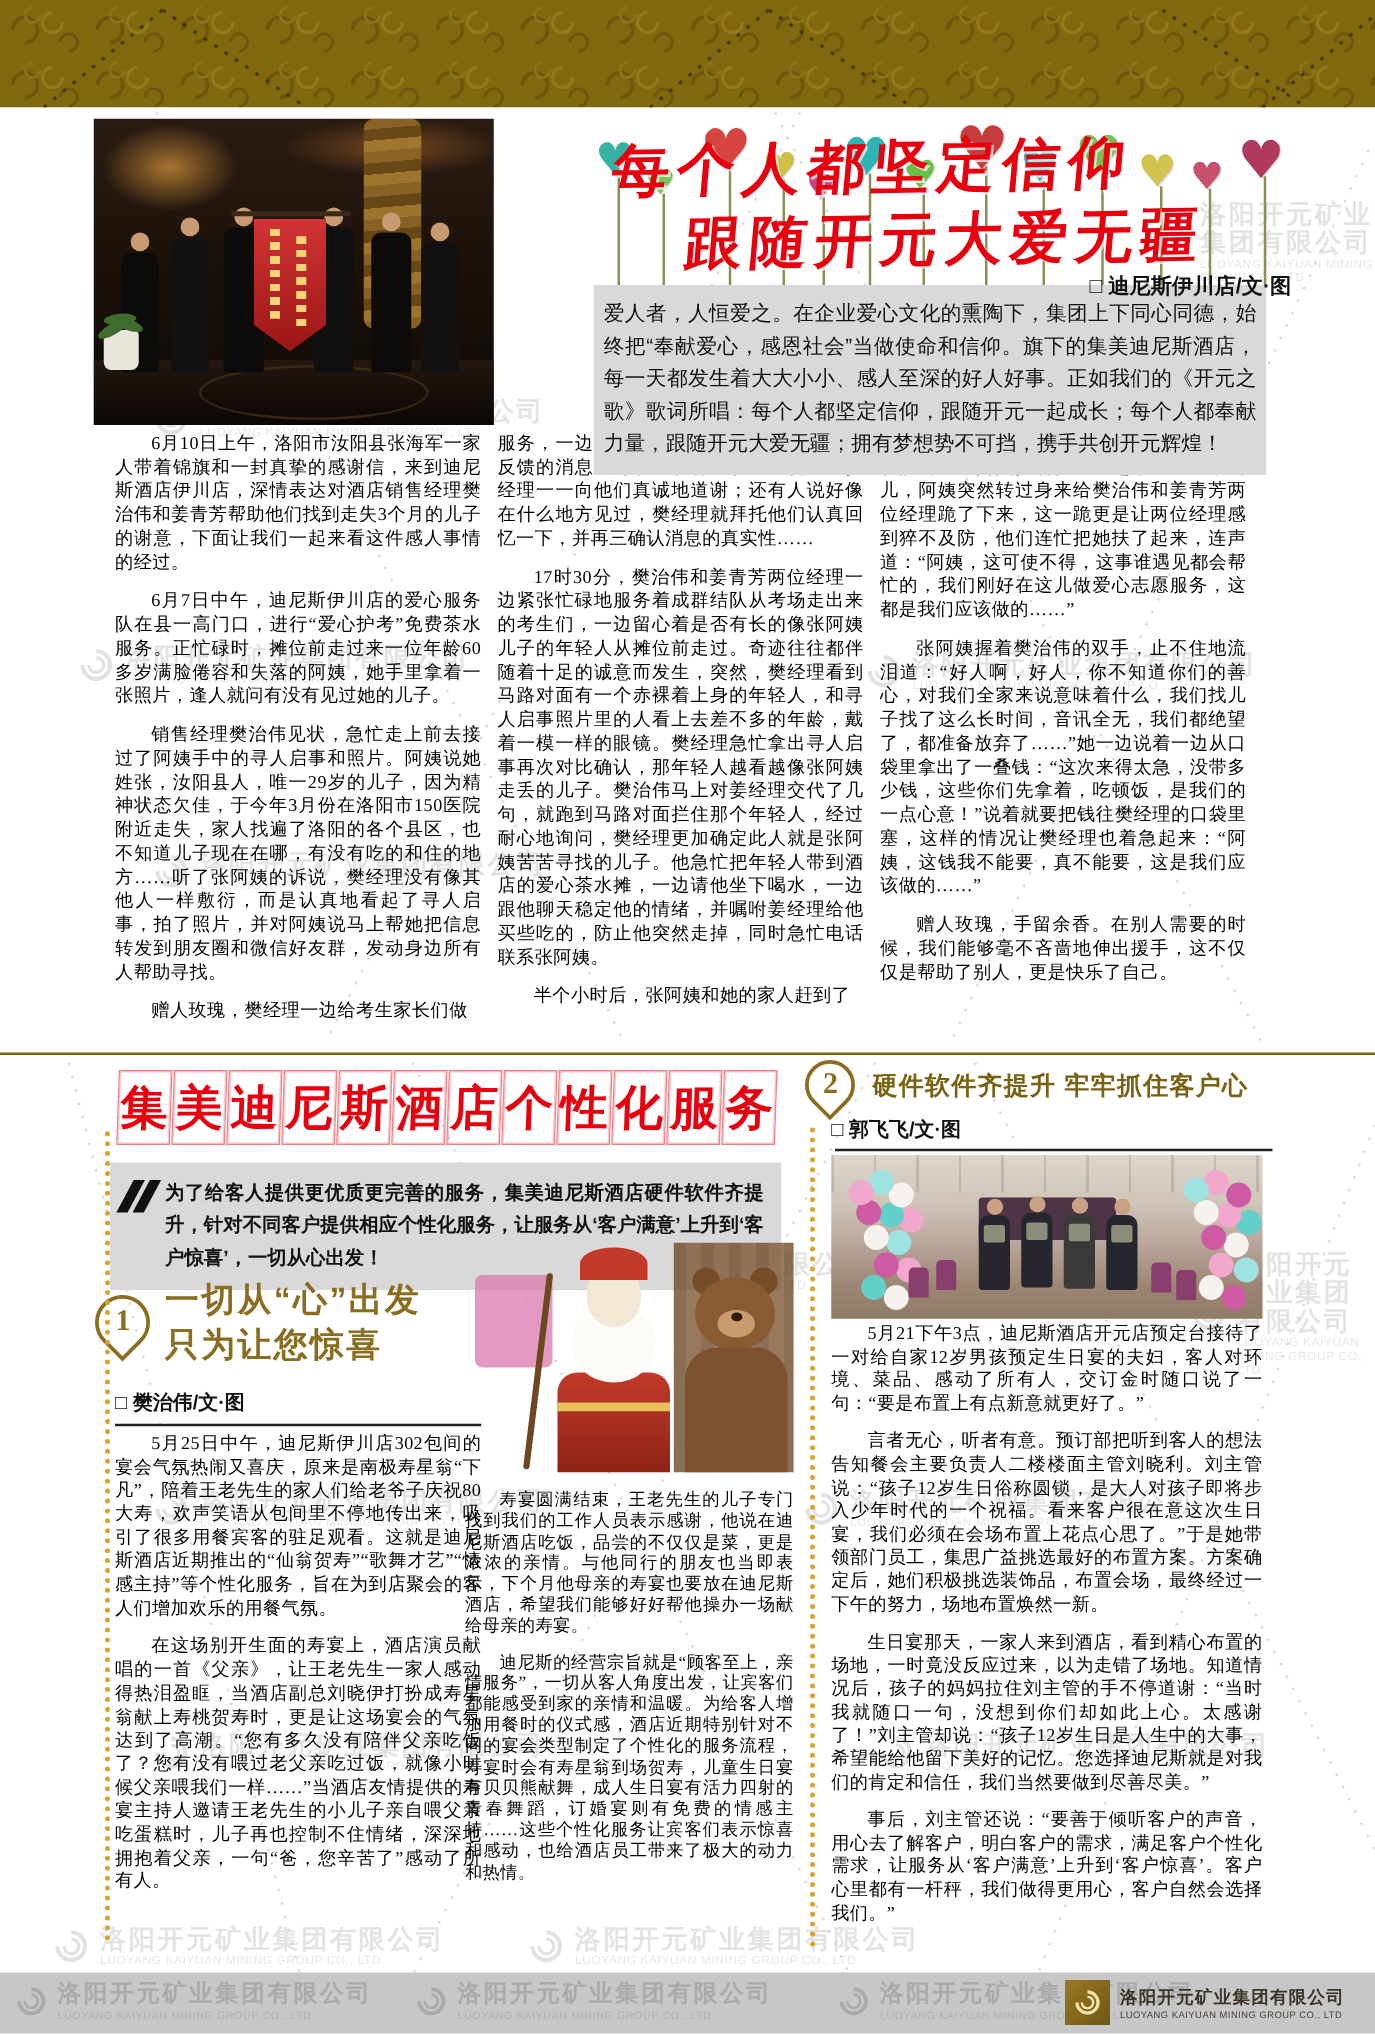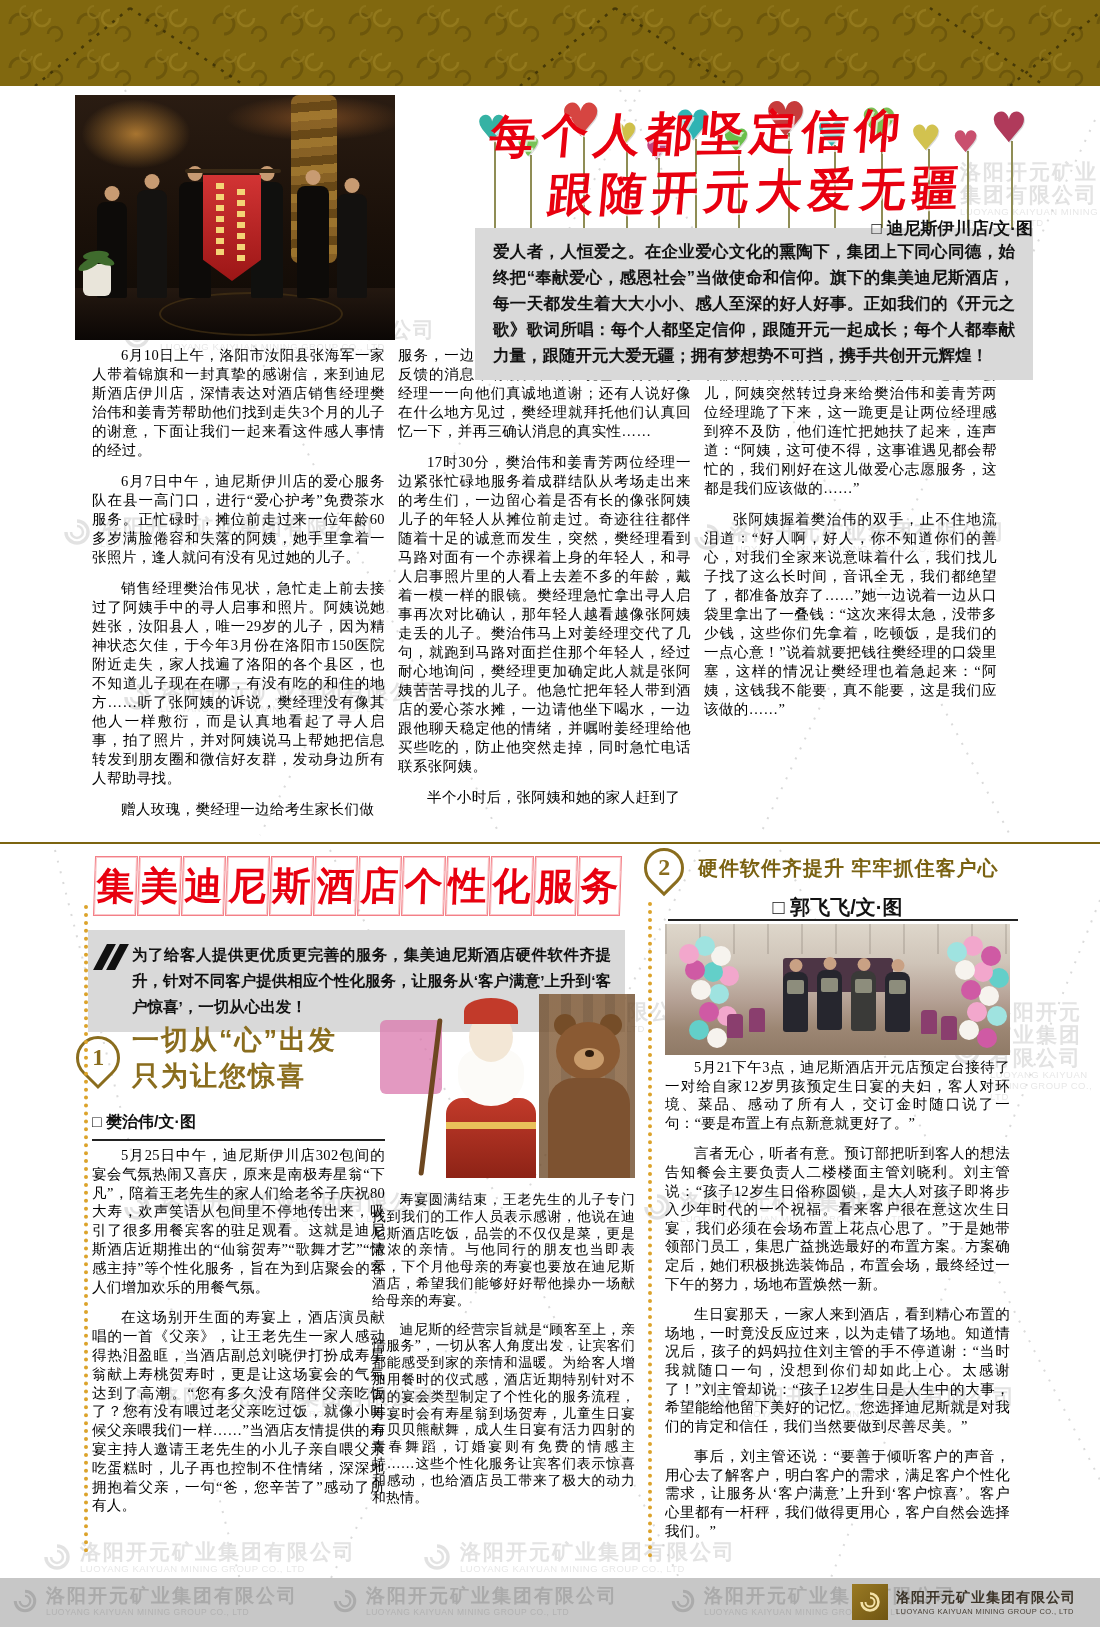--- a/index.html
+++ b/index.html
@@ -44,22 +44,22 @@
   .heart .glyph{position:absolute;line-height:1;font-family:"DejaVu Sans",sans-serif;
            text-shadow:1px 1px 0 rgba(0,0,0,.15);}
   .stem{position:absolute;width:2px;background:#8f8d55;}
   .script-line{position:absolute;color:#e8000f;font-weight:bold;z-index:3;
            font-family:"DejaVu Serif","Liberation Serif",serif;
            font-size:46px;letter-spacing:6px;transform:skewX(-6deg) rotate(-1deg);
            text-shadow:2px 2px 0 rgba(255,255,255,.7);white-space:nowrap;}
   .l1{left:20px;top:8px;}
   .l2{left:78px;top:66px;}
   .byline1{position:absolute;right:2px;bottom:-12px;font-size:17px;font-weight:bold;color:#111;z-index:3;}
-  .intro-box{position:absolute;left:475px;top:228px;width:522px;padding:10px 18px 12px;
-           background:#d9d9d9;font-size:16.5px;line-height:26px;font-weight:bold;color:#111;
+  .intro-box{position:absolute;left:475px;top:228px;width:522px;padding:10px 8px 12px;
+           background:#d9d9d9;font-size:16.5px;line-height:26px;font-weight:normal;color:#111;
            text-align:justify;z-index:2;}
   
   .col{position:absolute;top:346px;width:293px;height:478px;overflow:hidden;
        font-family:"Liberation Serif","DejaVu Serif",serif;font-size:14.5px;line-height:19px;
        color:#000;text-align:justify;letter-spacing:.4px;}
   .c1{left:92px;} .c2{left:398px;} .c3{left:704px;}
   .col p{margin:0 0 12px;}
   .ind{text-indent:2em;}
   .gold-rule{position:absolute;left:0;top:842px;width:1100px;height:2px;background:#7c6410;}
   
@@ -67,22 +67,22 @@
   .hz-cell{width:41px;height:58px;display:flex;align-items:center;justify-content:center;
        font-size:38px;font-weight:bold;color:#e8000f;border:1px solid rgba(232,0,15,.5);
        box-shadow:inset 0 0 0 1px rgba(232,0,15,.22);margin-right:1px;
        font-family:"DejaVu Sans",sans-serif;transform:skewX(-2deg);}
   .droplet{width:34px;height:34px;border:3px solid #8a6d1e;border-radius:0 50% 50% 50%;
        transform:rotate(-135deg);display:flex;align-items:center;justify-content:center;flex:none;}
   .droplet i{transform:rotate(135deg);font-style:normal;font-weight:bold;color:#8a6d1e;
        font-size:24px;font-family:"Liberation Serif",serif;}
   .sec2-head{position:absolute;left:644px;top:848px;display:flex;align-items:center;gap:14px;z-index:2;}
   .sec2-head h2{margin:0;font-size:20px;color:#7a6212;letter-spacing:1px;white-space:nowrap;}
-  .byline2{position:absolute;left:665px;top:894px;width:345px;text-align:center;
-       font-size:20px;font-weight:bold;color:#111;z-index:2;}
+  .byline2{position:absolute;left:665px;top:894px;width:345px;text-align:left;
+       font-size:16px;font-weight:bold;color:#111;z-index:2;}
   .rule2{position:absolute;left:668px;top:919px;width:350px;height:2px;background:#222;z-index:2;}
   .quote-box{position:absolute;left:88px;top:930px;width:511px;padding:12px 14px 12px 12px;
        background:#d9d9d9;display:flex;gap:10px;z-index:2;}
   .qmarks{display:flex;gap:4px;margin-top:2px;flex:none;}
   .qmarks i{display:block;width:9px;height:26px;background:#111;transform:skewX(-28deg);}
   .quote-box p{margin:0;font-size:15.5px;line-height:26px;font-weight:bold;color:#111;text-align:justify;}
   .sec1-head{position:absolute;left:76px;top:1022px;display:flex;gap:12px;z-index:2;}
   .sec1-head .droplet{width:38px;height:38px;margin-top:14px;}
   .sec1-lines{font-size:27px;font-weight:bold;color:#8a6d1e;line-height:36px;letter-spacing:2px;}
   .byline3{position:absolute;left:92px;top:1112px;width:293px;font-size:16px;font-weight:bold;color:#111;
@@ -416,20 +416,21 @@
       <p class="ind">赠人玫瑰，樊经理一边给考生家长们做</p>
     </div>
     <div class="col c2">
       <p>服务，一边在朋友圈和微信群里回复着各种反馈的消息，有朋友和客户说已经转发，樊经理一一向他们真诚地道谢；还有人说好像在什么地方见过，樊经理就拜托他们认真回忆一下，并再三确认消息的真实性……</p>
       <p class="ind">17时30分，樊治伟和姜青芳两位经理一边紧张忙碌地服务着成群结队从考场走出来的考生们，一边留心着是否有长的像张阿姨儿子的年轻人从摊位前走过。奇迹往往都伴随着十足的诚意而发生，突然，樊经理看到马路对面有一个赤裸着上身的年轻人，和寻人启事照片里的人看上去差不多的年龄，戴着一模一样的眼镜。樊经理急忙拿出寻人启事再次对比确认，那年轻人越看越像张阿姨走丢的儿子。樊治伟马上对姜经理交代了几句，就跑到马路对面拦住那个年轻人，经过耐心地询问，樊经理更加确定此人就是张阿姨苦苦寻找的儿子。他急忙把年轻人带到酒店的爱心茶水摊，一边请他坐下喝水，一边跟他聊天稳定他的情绪，并嘱咐姜经理给他买些吃的，防止他突然走掉，同时急忙电话联系张阿姨。</p>
       <p class="ind">半个小时后，张阿姨和她的家人赶到了</p>
     </div>
     <div class="col c3">
       <p>酒店的爱心茶水摊，见到苦寻多日的儿子就在眼前，张阿姨抱着他大哭起来。过了一会儿，阿姨突然转过身来给樊治伟和姜青芳两位经理跪了下来，这一跪更是让两位经理感到猝不及防，他们连忙把她扶了起来，连声道：“阿姨，这可使不得，这事谁遇见都会帮忙的，我们刚好在这儿做爱心志愿服务，这都是我们应该做的……”</p>
       <p class="ind">张阿姨握着樊治伟的双手，止不住地流泪道：“好人啊，好人，你不知道你们的善心，对我们全家来说意味着什么，我们找儿子找了这么长时间，音讯全无，我们都绝望了，都准备放弃了……”她一边说着一边从口袋里拿出了一叠钱：“这次来得太急，没带多少钱，这些你们先拿着，吃顿饭，是我们的一点心意！”说着就要把钱往樊经理的口袋里塞，这样的情况让樊经理也着急起来：“阿姨，这钱我不能要，真不能要，这是我们应该做的……”</p>
+      <p class="ind">赠人玫瑰，手留余香。在别人需要的时候，我们能够毫不吝啬地伸出援手，这不仅仅是帮助了别人，更是快乐了自己。</p>
     </div>
 
     <div class="gold-rule"></div>
 
     <div class="red-headline">
         <span class="hz-cell">集</span>
         <span class="hz-cell">美</span>
         <span class="hz-cell">迪</span>
         <span class="hz-cell">尼</span>
         <span class="hz-cell">斯</span>

